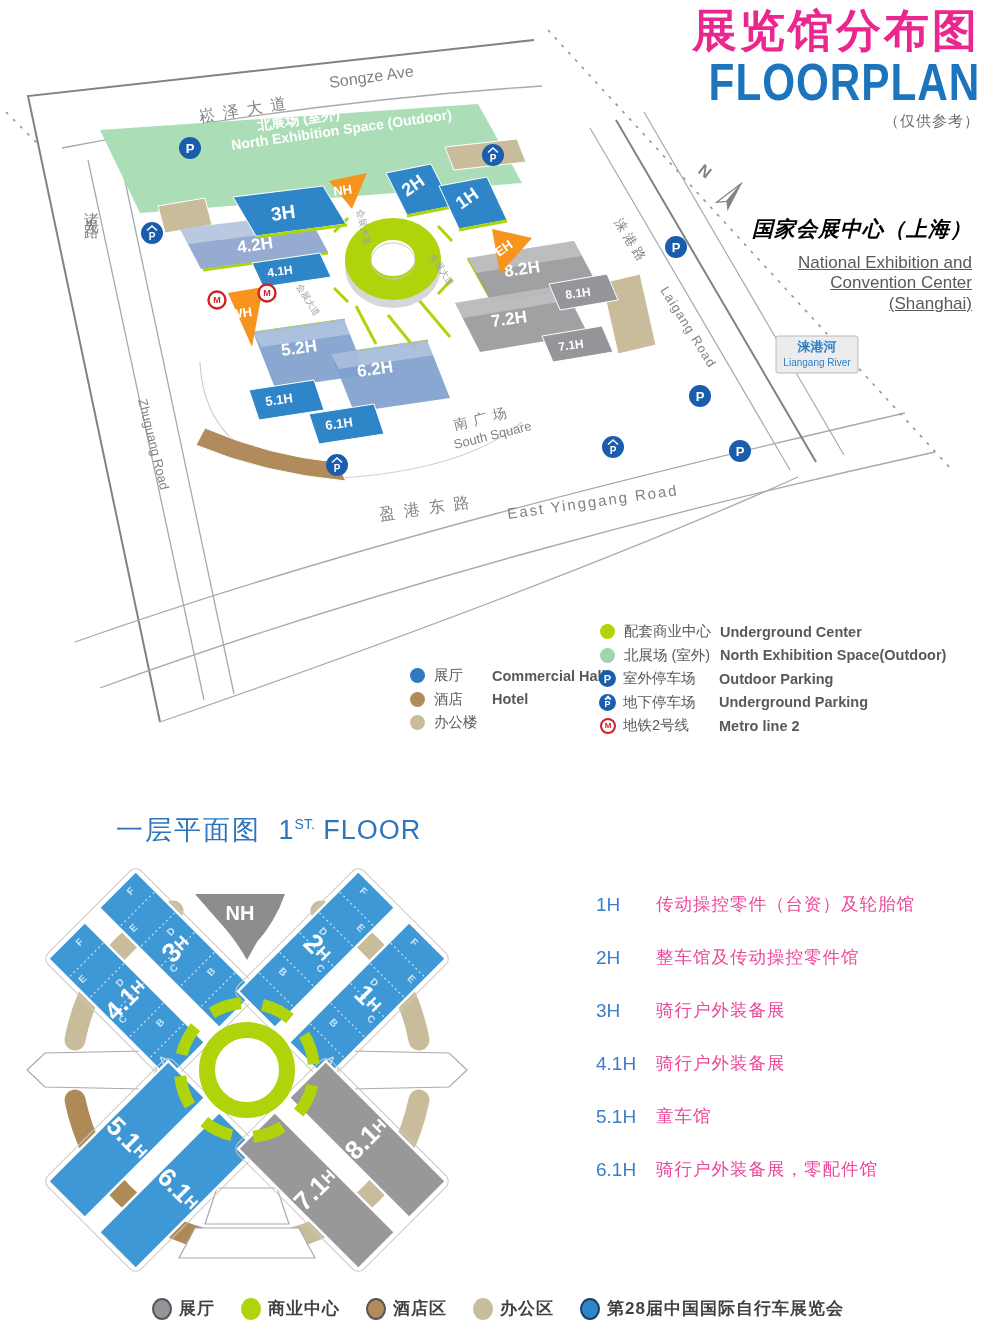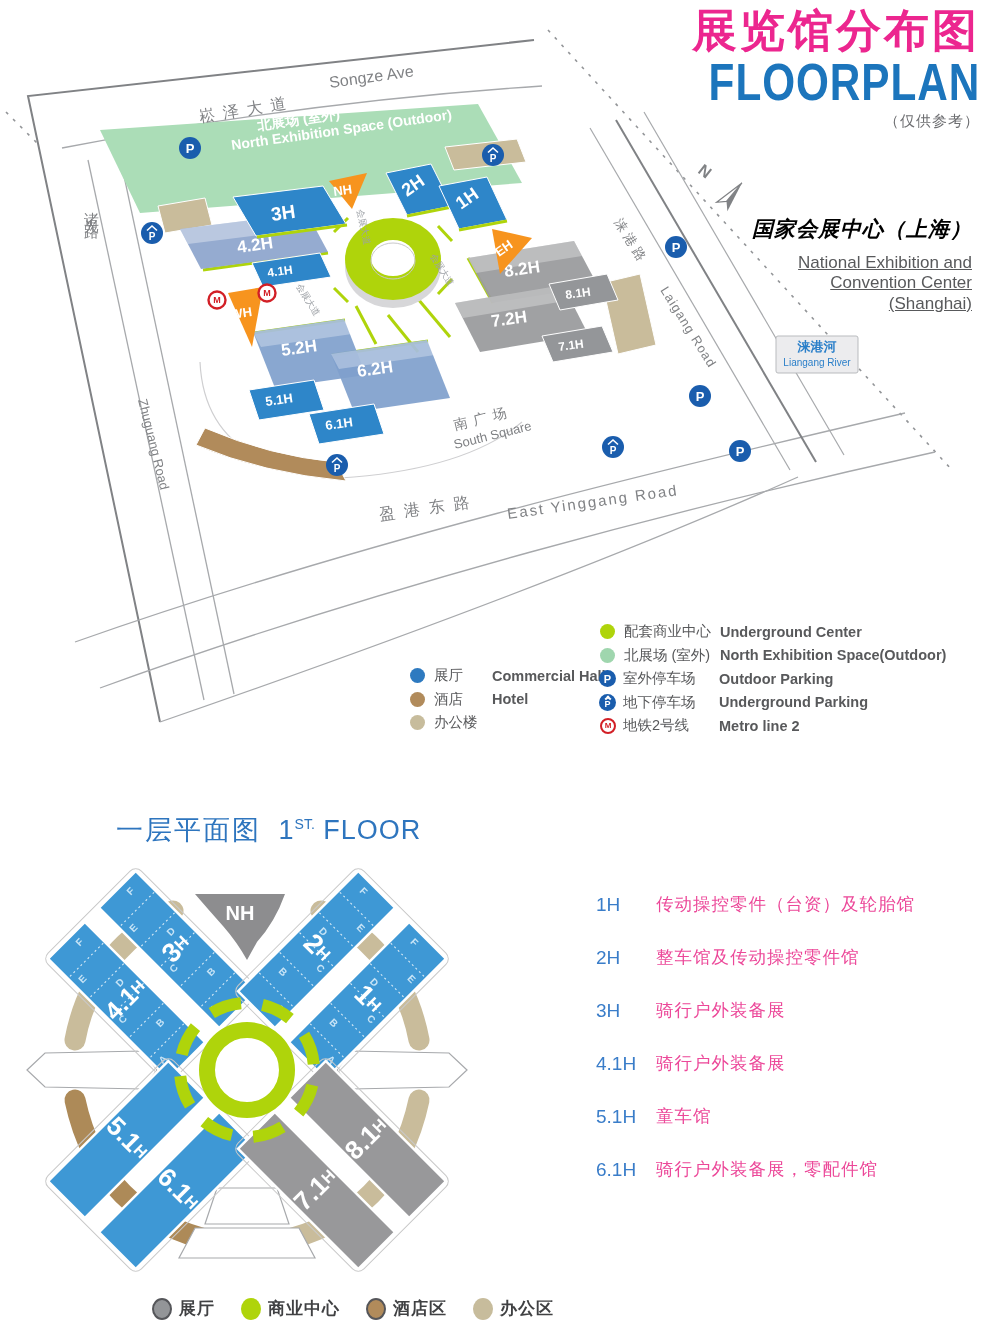--- a/index.html
+++ b/index.html
@@ -495,13 +495,17 @@
       <span class="lf-label">商业中心</span>
     </div>
   <div class="lf-item">
       <span class="lf-dot lf-brown"></span>
       <span class="lf-label">酒店区</span>
     </div>
   <div class="lf-item">
       <span class="lf-dot lf-tan"></span>
       <span class="lf-label">办公区</span>
     </div>
+  <div class="lf-item">
+      <span class="lf-dot lf-blue"></span>
+      <span class="lf-label">第28届中国国际自行车展览会</span>
+    </div>
 </div>
 
 </body></html>

